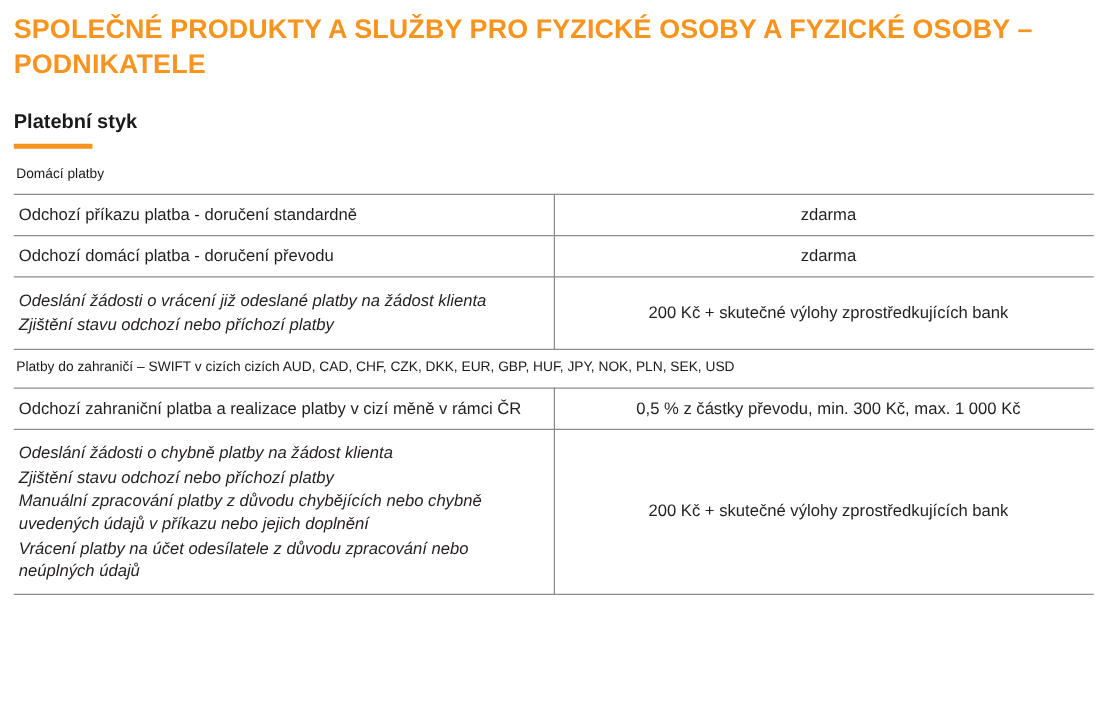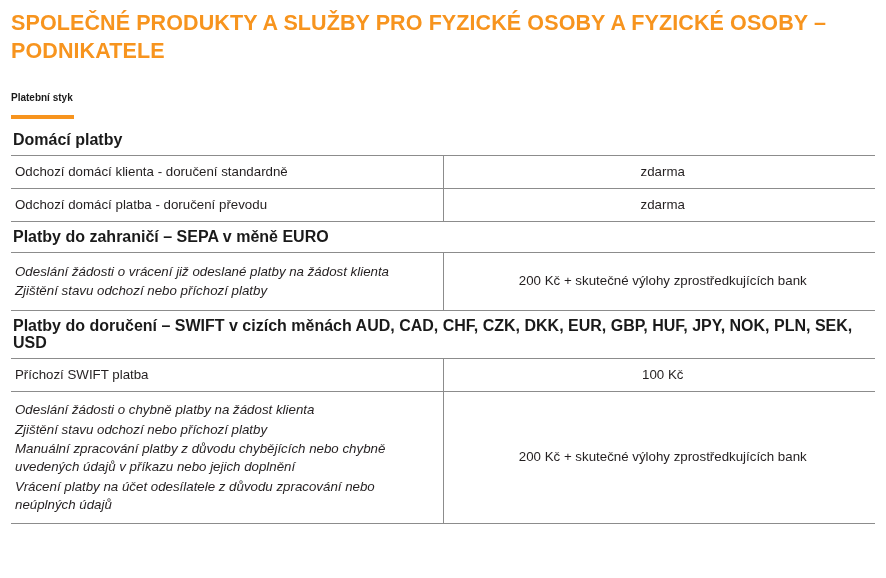--- a/index.html
+++ b/index.html
@@ -26,21 +26,21 @@
     font-size: 21.5px;
     font-weight: bold;
     line-height: 28px;
     letter-spacing: 0.1px;
     margin: 0;
     padding-top: 9px;
     text-transform: uppercase;
     max-width: 860px;
   }
   .section-title {
-    font-size: 10px;
+    font-size: 16px;
     font-weight: bold;
     color: #1a1a1a;
     margin-top: 23px;
     line-height: 20px;
   }
   .accent-rule {
     width: 63px;
     height: 4px;
     background: #F7941E;
     margin-top: 7px;
@@ -49,22 +49,22 @@
     width: 864px;
     border-collapse: collapse;
     margin-top: 10px;
     table-layout: fixed;
   }
   table.fee-table td {
     padding: 0;
     vertical-align: middle;
   }
   tr.group-head td {
-    font-size: 16px;
-    font-weight: bold;
+    font-size: 11px;
+    font-weight: normal;
     color: #1a1a1a;
     padding: 6px 2px 7px 2px;
     border: 0;
     line-height: 17px;
     margin-top: 20px;
   }
   tr.group-head.first-group td {
     padding-top: 2px;
   }
   tr.data-row td {
@@ -108,50 +108,47 @@
   <div class="accent-rule"></div>
 
   <table class="fee-table">
     <tbody>
 
       <tr class="group-head first-group">
         <td colspan="2">Domácí platby</td>
       </tr>
       <tr class="data-row">
         <td class="label-cell">
-          <span class="line">Odchozí domácí klienta - doručení standardně</span>
+          <span class="line">Odchozí příkazu platba - doručení standardně</span>
         </td>
         <td class="value-cell">zdarma</td>
       </tr>
       <tr class="data-row">
         <td class="label-cell">
           <span class="line">Odchozí domácí platba - doručení převodu</span>
         </td>
         <td class="value-cell">zdarma</td>
       </tr>
 
-      <tr class="group-head">
-        <td colspan="2">Platby do zahraničí – SEPA v měně EURO</td>
-      </tr>
       <tr class="data-row tall">
         <td class="label-cell">
           <span class="line">Odeslání žádosti o vrácení již odeslané platby na žádost klienta</span>
           <span class="line">Zjištění stavu odchozí nebo příchozí platby</span>
         </td>
         <td class="value-cell">200 Kč + skutečné výlohy zprostředkujících bank</td>
       </tr>
 
       <tr class="group-head">
-        <td colspan="2">Platby do doručení – SWIFT v cizích měnách AUD, CAD, CHF, CZK, DKK, EUR, GBP, HUF, JPY, NOK, PLN, SEK, USD</td>
+        <td colspan="2">Platby do zahraničí – SWIFT v cizích cizích AUD, CAD, CHF, CZK, DKK, EUR, GBP, HUF, JPY, NOK, PLN, SEK, USD</td>
       </tr>
       <tr class="data-row">
         <td class="label-cell">
-          <span class="line">Příchozí SWIFT platba</span>
+          <span class="line">Odchozí zahraniční platba a realizace platby v cizí měně v rámci ČR</span>
         </td>
-        <td class="value-cell">100 Kč</td>
+        <td class="value-cell">0,5 % z částky převodu, min. 300 Kč, max. 1 000 Kč</td>
       </tr>
       <tr class="data-row tall">
         <td class="label-cell">
           <span class="line">Odeslání žádosti o chybně platby na žádost klienta</span>
           <span class="line">Zjištění stavu odchozí nebo příchozí platby</span>
           <span class="line">Manuální zpracování platby z důvodu chybějících nebo chybně uvedených údajů v příkazu nebo jejich doplnění</span>
           <span class="line">Vrácení platby na účet odesílatele z důvodu zpracování nebo neúplných údajů</span>
         </td>
         <td class="value-cell">200 Kč + skutečné výlohy zprostředkujících bank</td>
       </tr>

